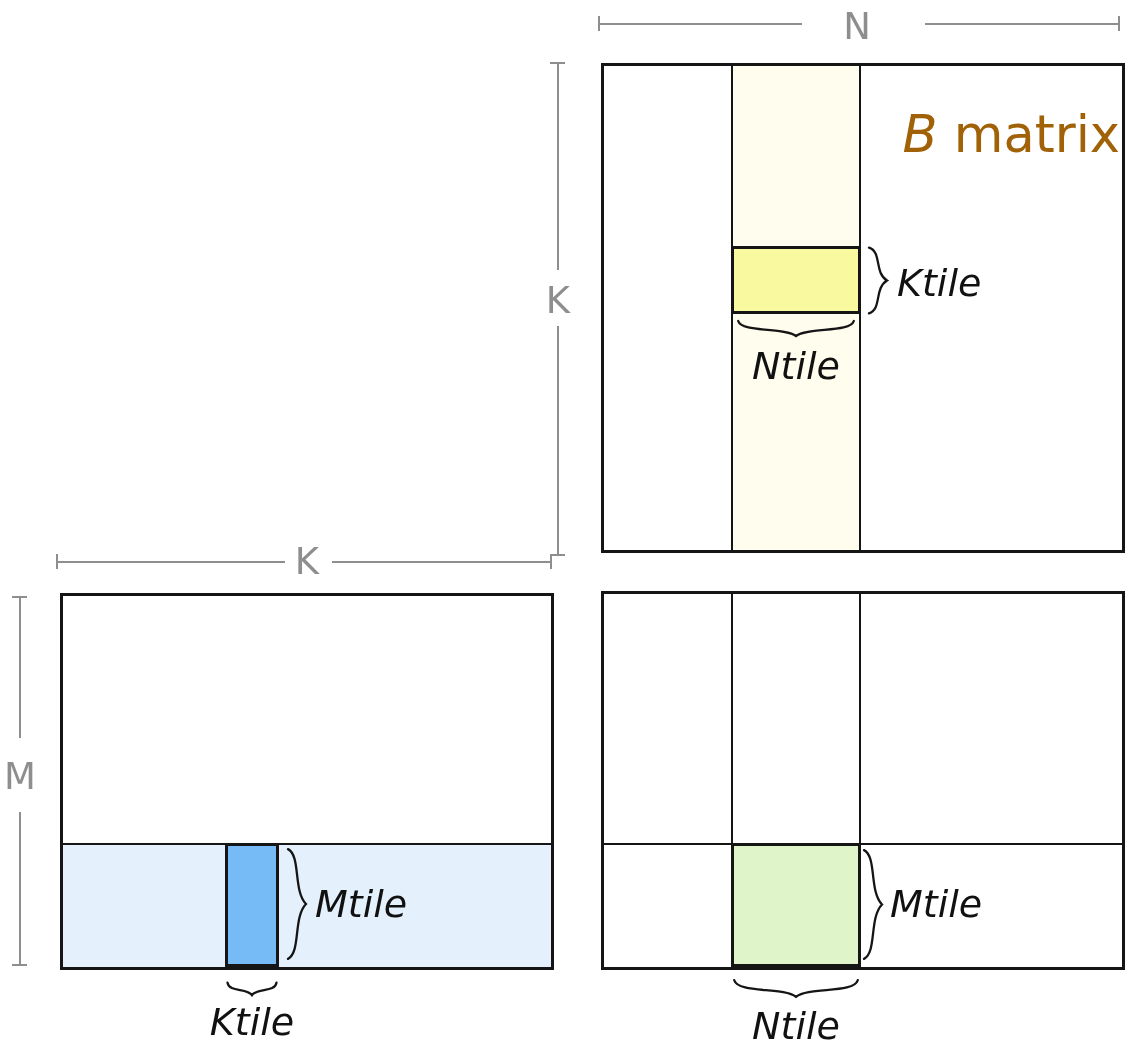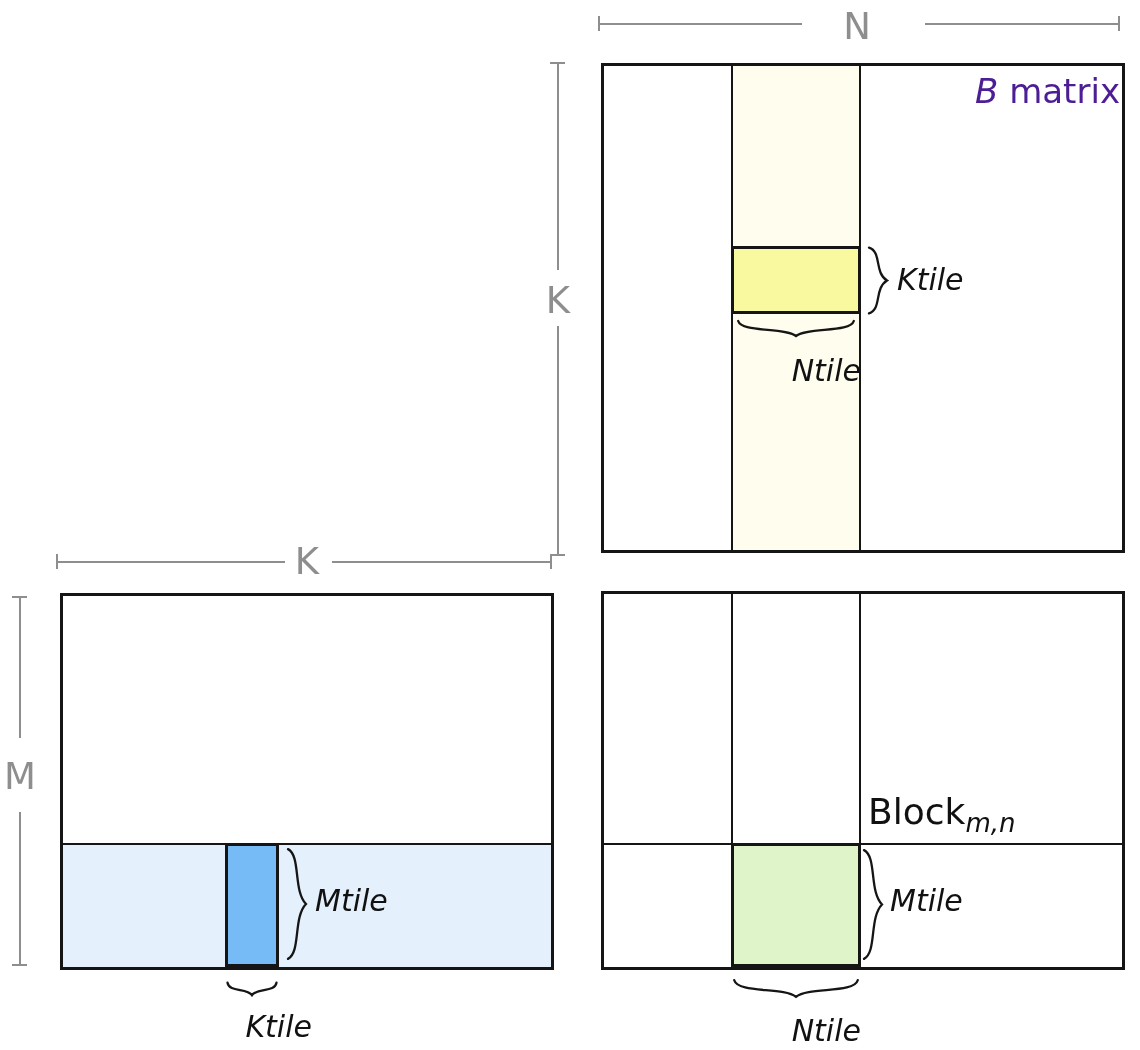--- a/index.html
+++ b/index.html
@@ -8,24 +8,24 @@
     font-family:"DejaVu Sans","Liberation Sans",sans-serif; overflow:hidden;
   }
   .dline { position:absolute; background:#8e8e8e; }
   .dim-label { position:absolute; color:#8e8e8e; font-size:37px; text-align:center; line-height:1.1; }
   .matrix { position:absolute; border:3px solid #151515; background:#ffffff; box-sizing:border-box; }
   .col-strip { position:absolute; border-left:2px solid #151515; border-right:2px solid #151515; box-sizing:border-box; }
   .row-strip { position:absolute; }
   .tile { position:absolute; border:3px solid #151515; box-sizing:border-box; }
   .thin-v { position:absolute; width:2px; background:#151515; }
   .thin-h { position:absolute; height:2px; background:#151515; }
-  .matrix-title { position:absolute; font-size:34px; color:#4c1d95; white-space:pre; line-height:1.05; }
+  .matrix-title { position:absolute; font-size:51px; color:#a16207; white-space:pre; line-height:1.05;margin-top:34px; }
   .it { font-style:italic; }
-  .tile-label { position:absolute; font-style:italic; font-size:30px; color:#111111; line-height:1.1; }
-  .tile-label.center { text-align:right;margin-top:8px; }
+  .tile-label { position:absolute; font-style:italic; font-size:38px; color:#111111; line-height:1.1; }
+  .tile-label.center { text-align:center; }
   .block-label { position:absolute; font-size:36px; color:#111111; line-height:1.1; }
   .block-label sub { font-style:italic; font-size:26px; vertical-align:-8px; line-height:0; }
   svg.brace { position:absolute; overflow:visible; }
   svg.brace path { fill:none; stroke:#151515; stroke-width:2.3; stroke-linecap:round; vector-effect:non-scaling-stroke; }
 </style>
 </head>
 <body>
 
 <div class="canvas">
 
@@ -77,21 +77,20 @@
   <svg class="brace" style="left:227px;top:981px" width="50" height="15" viewBox="0 0 100 18" preserveAspectRatio="none">
       <path d="M1,2 C4,14 40,8 50,17 C60,8 96,14 99,2"></path>
     </svg>
   <div class="tile-label center" style="left:192px;top:1002px;width:120px">Ktile</div>
 
   <div class="matrix" style="left:601px;top:591px;width:524px;height:379px"></div>
   <div class="thin-v" style="left:731px;top:594px;height:373px"></div>
   <div class="thin-v" style="left:859px;top:594px;height:373px"></div>
   <div class="thin-h" style="left:604px;top:843px;width:518px"></div>
   <div class="tile" style="left: 731px; top: 843px; width: 130px; height: 124px; background-color: rgb(223, 245, 201);"></div>
-  <div class="block-label" style="left:868px;top:792px"><span>Block</span><sub>m,n</sub></div>
   <svg class="brace" style="left:863px;top:849px" width="20" height="111" viewBox="0 0 20 100" preserveAspectRatio="none">
       <path d="M1,1 C14,7 6,38 19,50 C6,62 14,93 1,99"></path>
     </svg>
   <div class="tile-label" style="left:890px;top:884px">Mtile</div>
   <svg class="brace" style="left:733px;top:978px" width="126" height="20" viewBox="0 0 100 18" preserveAspectRatio="none">
       <path d="M1,2 C4,14 40,8 50,17 C60,8 96,14 99,2"></path>
     </svg>
   <div class="tile-label center" style="left:731px;top:1006px;width:130px">Ntile</div>
 
 </div>

